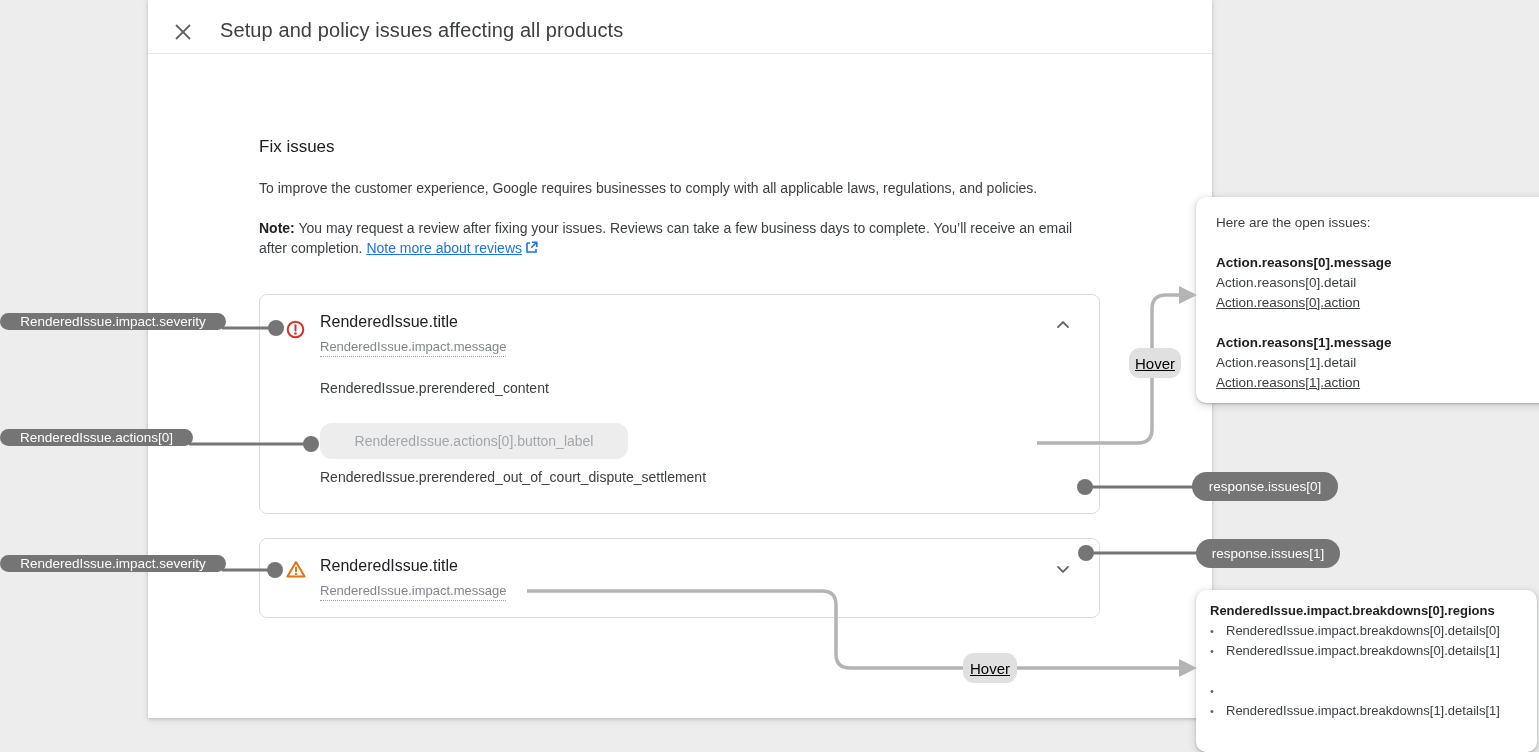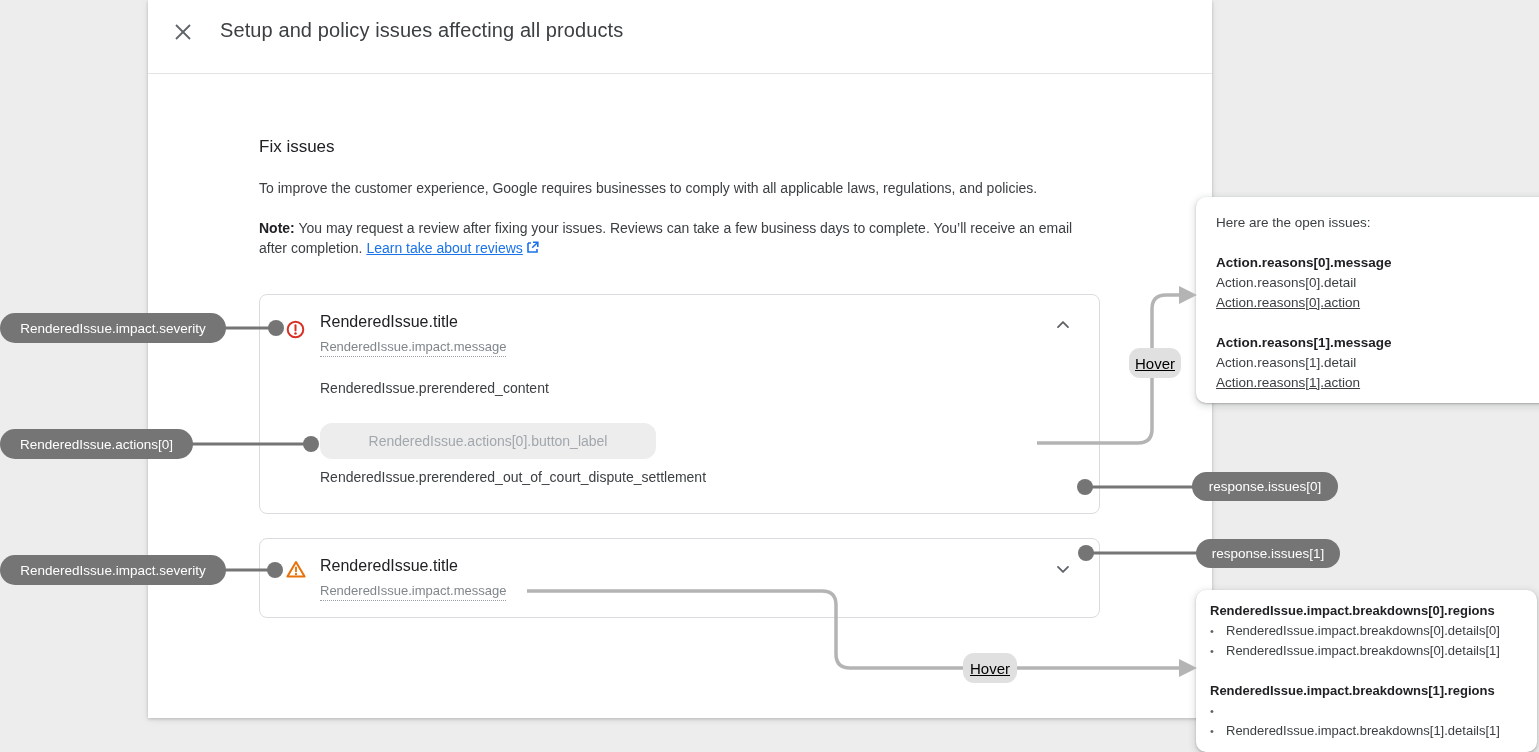--- a/index.html
+++ b/index.html
@@ -13,21 +13,21 @@
   }
   #canvas { position: absolute; inset: 0; width: 1539px; height: 752px; }
 
   
   .dialog {
     position: absolute; left: 148px; top: 0; width: 1064px; height: 718px;
     background: #ffffff;
     box-shadow: 0 1px 3px rgba(0,0,0,0.18), 0 2px 8px rgba(0,0,0,0.08);
   }
   .dialog-header {
-    position: absolute; left: 0; top: 0; right: 0; height: 74px;
+    position: absolute; left: 0; top: 0; right: 0; height: 54px;
     border-bottom: 1px solid #e4e4e4;
   }
   .close-btn {
     position: absolute; left: 26px; top: 23px; width: 18px; height: 18px;
     cursor: pointer;
   }
   .dialog-title {
     position: absolute; left: 72px; top: 19px;
     font-size: 20px; color: #3c4043; letter-spacing: 0.1px;
   }
@@ -67,40 +67,40 @@
     position: absolute; left: 60px;
     font-size: 13px; color: #80868b;
     border-bottom: 1px dotted #9aa0a6; padding-bottom: 2px;
     cursor: default;
   }
   .prerendered {
     position: absolute; left: 60px; top: 85px;
     font-size: 14px; color: #3c4043;
   }
   .action-btn {
-    position: absolute; left: 60px; top: 128px; width: 336px; height: 36px;
+    position: absolute; left: 60px; top: 128px; width: 308px; height: 36px;
     background: #ededed; border: none; border-radius: 12px;
     font-family: inherit; font-size: 14px; color: #a2a7ad;
     text-align: center; line-height: 36px;
   }
   .btn-caption {
     position: absolute; left: 385px; top: 131px;
     font-size: 14px; color: #3c4043;
     border-bottom: 1px dotted #9aa0a6; padding-bottom: 3px;
     cursor: default;
   }
   .card-footer {
     position: absolute; left: 60px; top: 174px;
     font-size: 14px; color: #3c4043;
   }
   .chevron { position: absolute; right: 26px; width: 20px; height: 20px; cursor: pointer; }
 
   
   .pill {
-    position: absolute; height: 30px; background: #757575; color: #fff;
+    position: absolute; height: 17px; background: #757575; color: #fff;
     border-radius: 15px; font-size: 13.5px; font-weight: 500;
     display: flex; align-items: center; justify-content: center;
     white-space: nowrap;
   }
   .pill-l1 { left: 0; top: 313px; width: 226px; }
   .pill-l2 { left: 0; top: 429px; width: 193px; }
   .pill-l3 { left: 0; top: 555px; width: 226px; }
   .pill-r1 { left: 1192px; top: 472px; width: 146px; height: 29px; }
   .pill-r2 { left: 1196px; top: 539px; width: 144px; height: 29px; }
 
@@ -145,21 +145,21 @@
         <svg width="18" height="18" viewBox="0 0 18 18">
           <line x1="2" y1="2" x2="16" y2="16" stroke="#5f6368" stroke-width="1.8"></line>
           <line x1="16" y1="2" x2="2" y2="16" stroke="#5f6368" stroke-width="1.8"></line>
         </svg>
       </span>
       <div class="dialog-title">Setup and policy issues affecting all products</div>
     </div>
 
     <div class="fix-heading">Fix issues</div>
     <div class="intro-text">To improve the customer experience, Google requires businesses to comply with all applicable laws, regulations, and policies.</div>
-    <div class="note-text"><b>Note:</b><span> You may request a review after fixing your issues. Reviews can take a few business days to complete. You’ll receive an email after completion. </span><span class="link">Learn take about reviews</span><span class="ext-icon"><svg width="13" height="13" viewBox="0 0 13 13">
+    <div class="note-text"><b>Note:</b><span> You may request a review after fixing your issues. Reviews can take a few business days to complete. You’ll receive an email after completion. </span><span class="link">Note more about reviews</span><span class="ext-icon"><svg width="13" height="13" viewBox="0 0 13 13">
             <path d="M2 2 h3 M2 2 v9 h9 v-3" fill="none" stroke="#1a73e8" stroke-width="1.6"></path>
             <path d="M7 1.2 h4.8 v4.8" fill="none" stroke="#1a73e8" stroke-width="1.6"></path>
             <line x1="11.5" y1="1.5" x2="6.2" y2="6.8" stroke="#1a73e8" stroke-width="1.6"></line>
           </svg></span></div>
 
     <div class="card card-1">
       <span class="sev-icon" style="top:25px">
         <svg width="19" height="19" viewBox="0 0 20 20">
           <circle cx="10" cy="10" r="8.2" fill="none" stroke="#d93025" stroke-width="2.1"></circle>
           <line x1="10" y1="5.4" x2="10" y2="11" stroke="#d93025" stroke-width="2.1" stroke-linecap="round"></line>
@@ -249,21 +249,20 @@
       <p class="bd-item">
           <span class="bullet">•</span>
           <span>RenderedIssue.impact.breakdowns[0].details[0]</span>
         </p>
       <p class="bd-item">
           <span class="bullet">•</span>
           <span>RenderedIssue.impact.breakdowns[0].details[1]</span>
         </p>
     </div>
     <div class="bd-group">
-      <p class="bd-head">RenderedIssue.impact.breakdowns[1].regions</p>
       <p class="bd-item">
           <span class="bullet">•</span>
         </p>
       <p class="bd-item">
           <span class="bullet">•</span>
           <span>RenderedIssue.impact.breakdowns[1].details[1]</span>
         </p>
     </div>
   </div>
 

